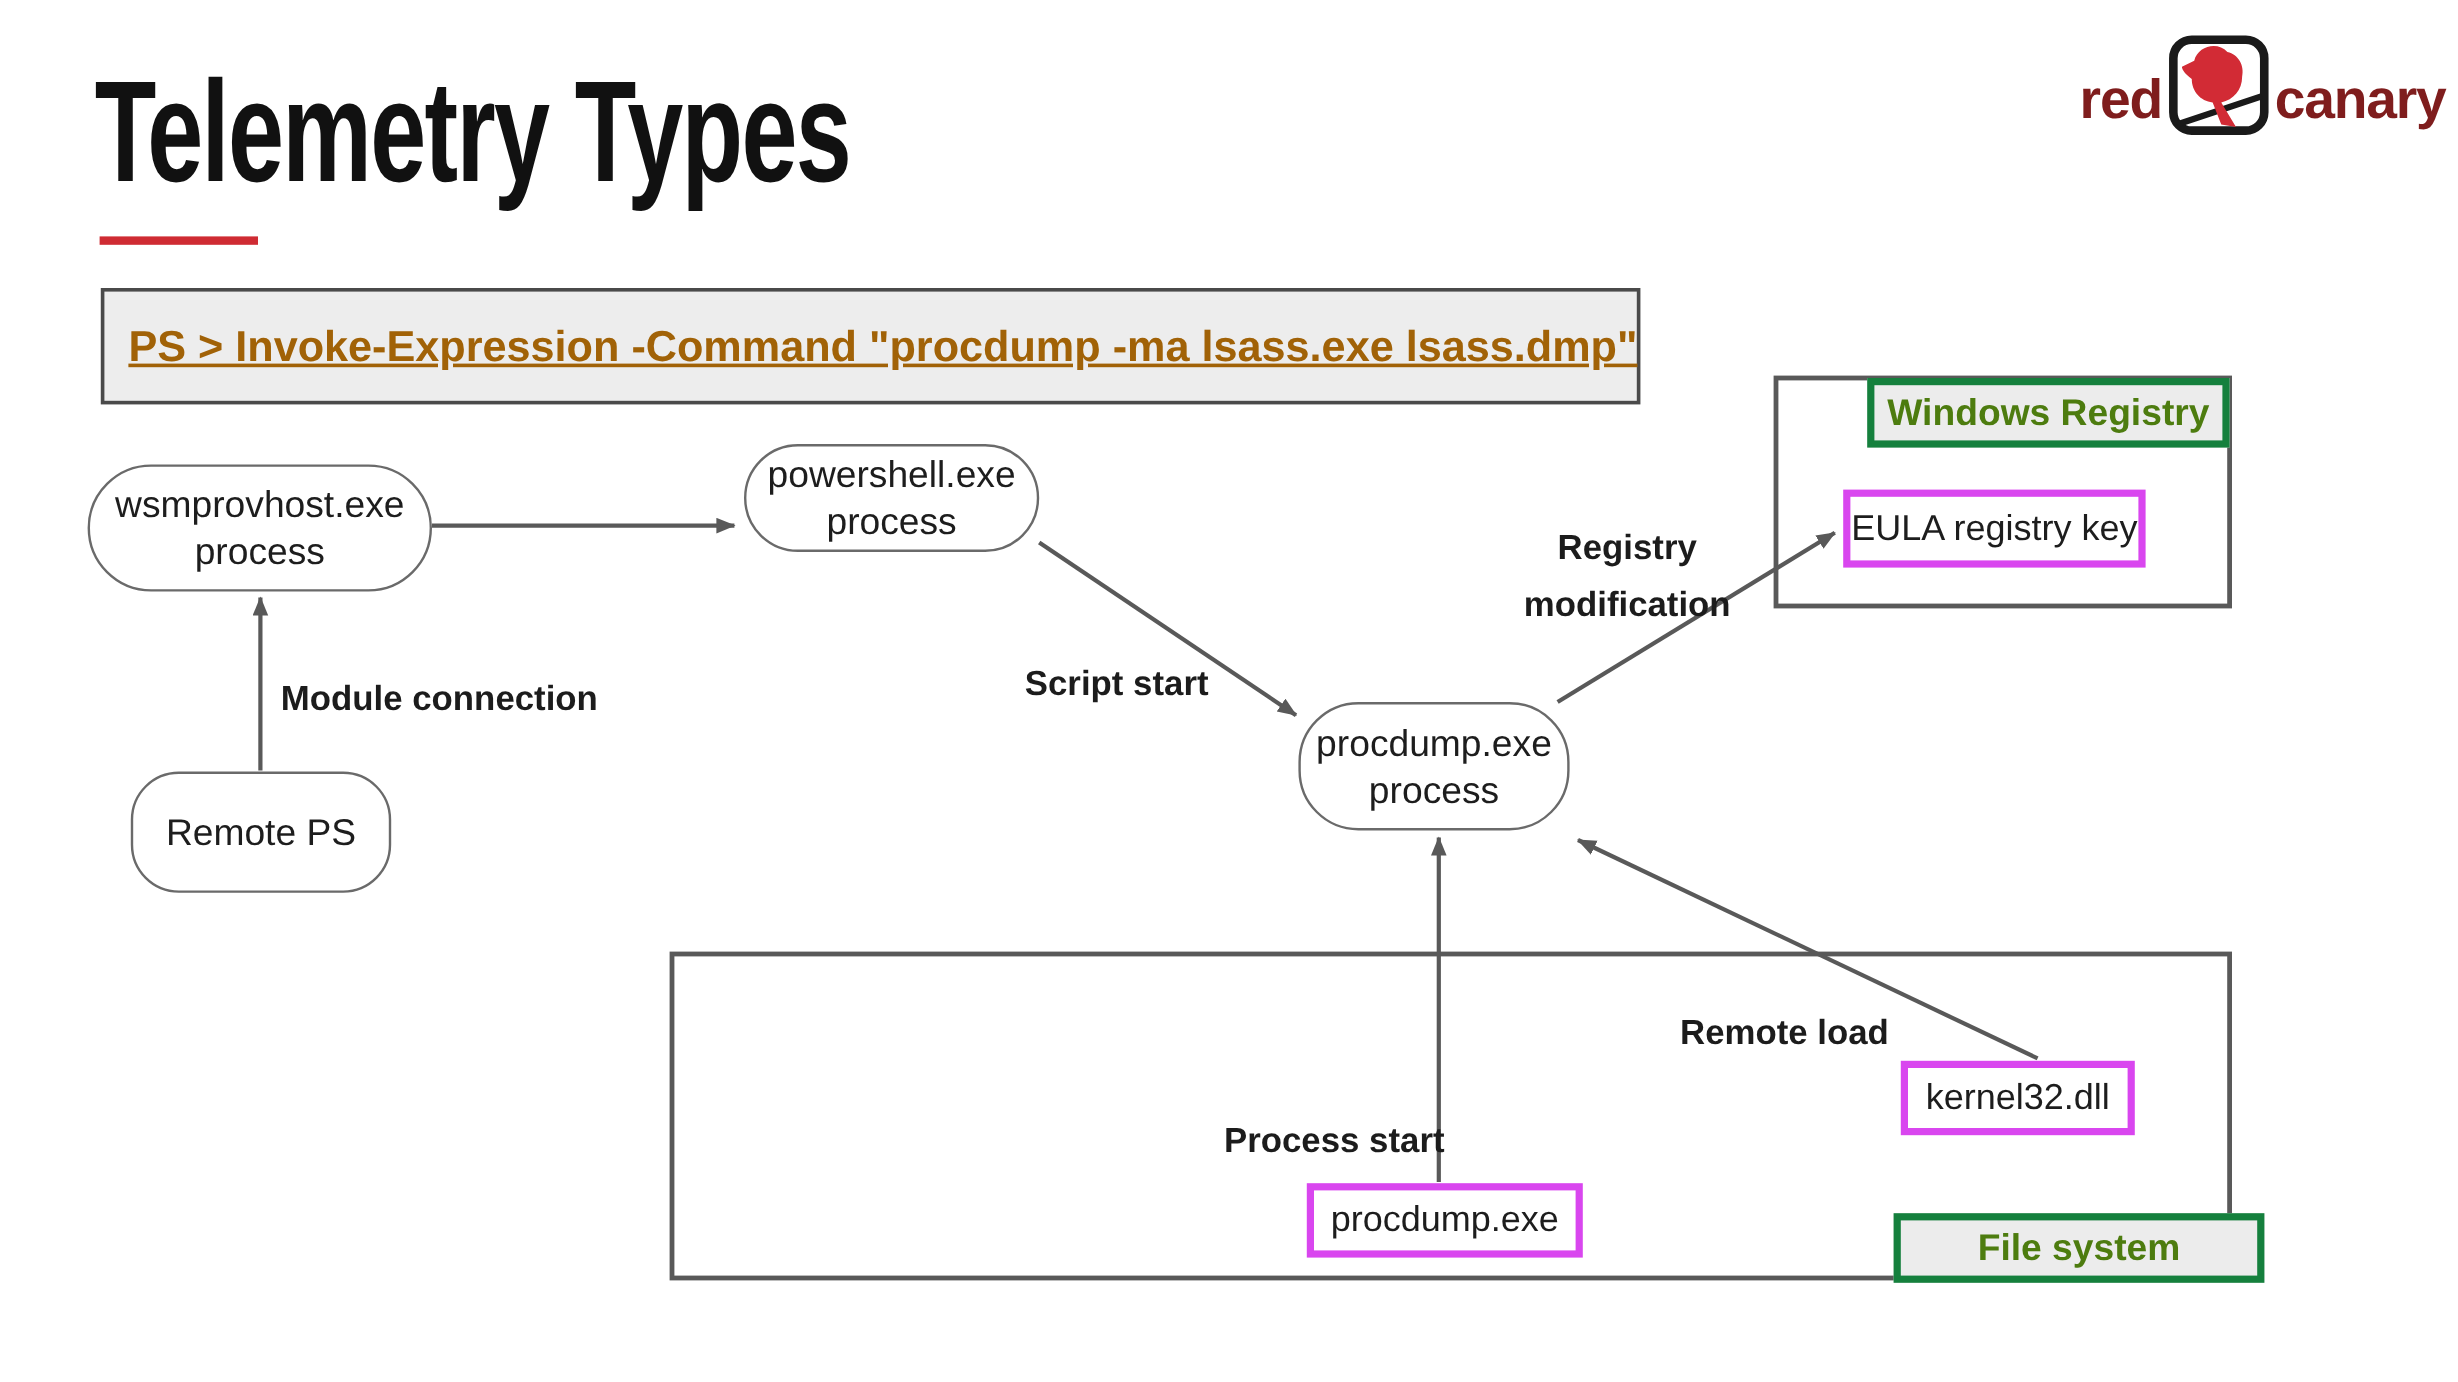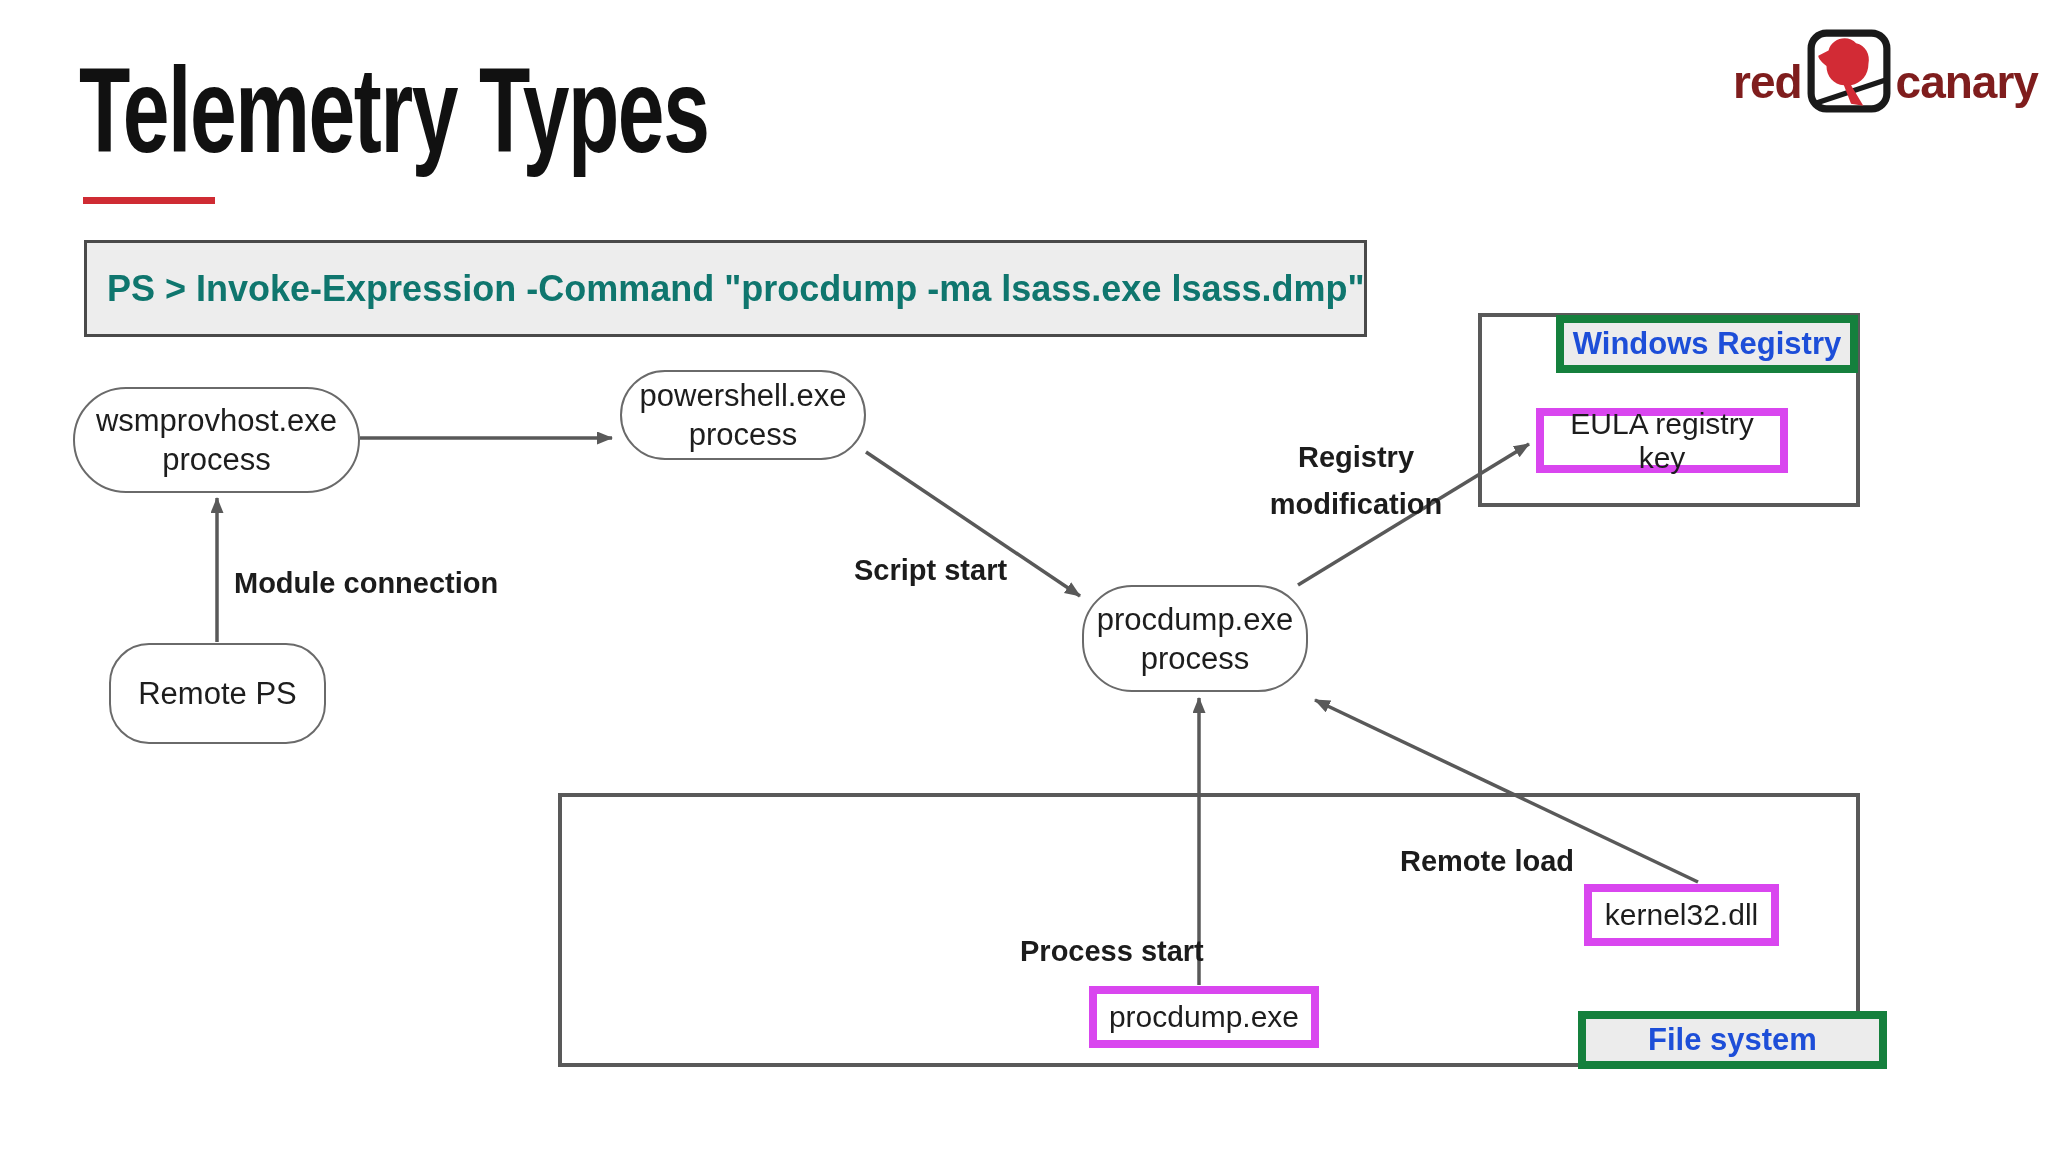--- a/index.html
+++ b/index.html
@@ -20,36 +20,36 @@
   .logo-word{font-size:46px;font-weight:bold;color:#7f1d1d;letter-spacing:-1px;line-height:1;margin-top:22px;}
   .logo-word.left{margin-right:4px;}
   .logo-word.right{margin-left:4px;}
   .logo-mark{width:86px;height:86px;display:block;}
   
   .command-box{
     position:absolute;left:84px;top:240px;width:1283px;height:97px;
     background:#ededed;border:3px solid #4a4a4a;box-sizing:border-box;
     display:flex;align-items:center;
   }
-  .command-text{font-size:36px;font-weight:bold;color:#0f766e;padding-left:20px;white-space:nowrap;}
+  .command-text{font-size:36px;font-weight:bold;color:#a16207;padding-left:20px;white-space:nowrap;text-decoration:underline;}
   
   .container-box{position:absolute;border:4px solid #595959;box-sizing:border-box;background:transparent;}
   .container-tab{
-    position:absolute;background:#ececec;border:8px solid #15803d;box-sizing:border-box;
+    position:absolute;background:#ececec;border:6px solid #15803d;box-sizing:border-box;
     display:flex;align-items:center;justify-content:center;
-    font-size:31px;font-weight:bold;color:#1d4ed8;
+    font-size:31px;font-weight:bold;color:#4d7c0f;
   }
   
   .pill{
     position:absolute;background:#ffffff;border:2px solid #6a6a6a;box-sizing:border-box;
     display:flex;flex-direction:column;align-items:center;justify-content:center;
     font-size:31px;color:#1d1d1d;line-height:39px;text-align:center;
   }
   .rect-node{
-    position:absolute;background:#ffffff;border:8px solid #d946ef;box-sizing:border-box;
+    position:absolute;background:#ffffff;border:6px solid #d946ef;box-sizing:border-box;
     display:flex;align-items:center;justify-content:center;
     font-size:30px;color:#1d1d1d;text-align:center;
   }
   
   .edge-label{position:absolute;font-size:29px;font-weight:bold;color:#1c1c1c;line-height:47px;white-space:nowrap;}
   .edge-label.wrap{white-space:normal;text-align:center;}
   .edges{position:absolute;left:0;top:0;pointer-events:none;}
 </style>
 </head>
 <body>

